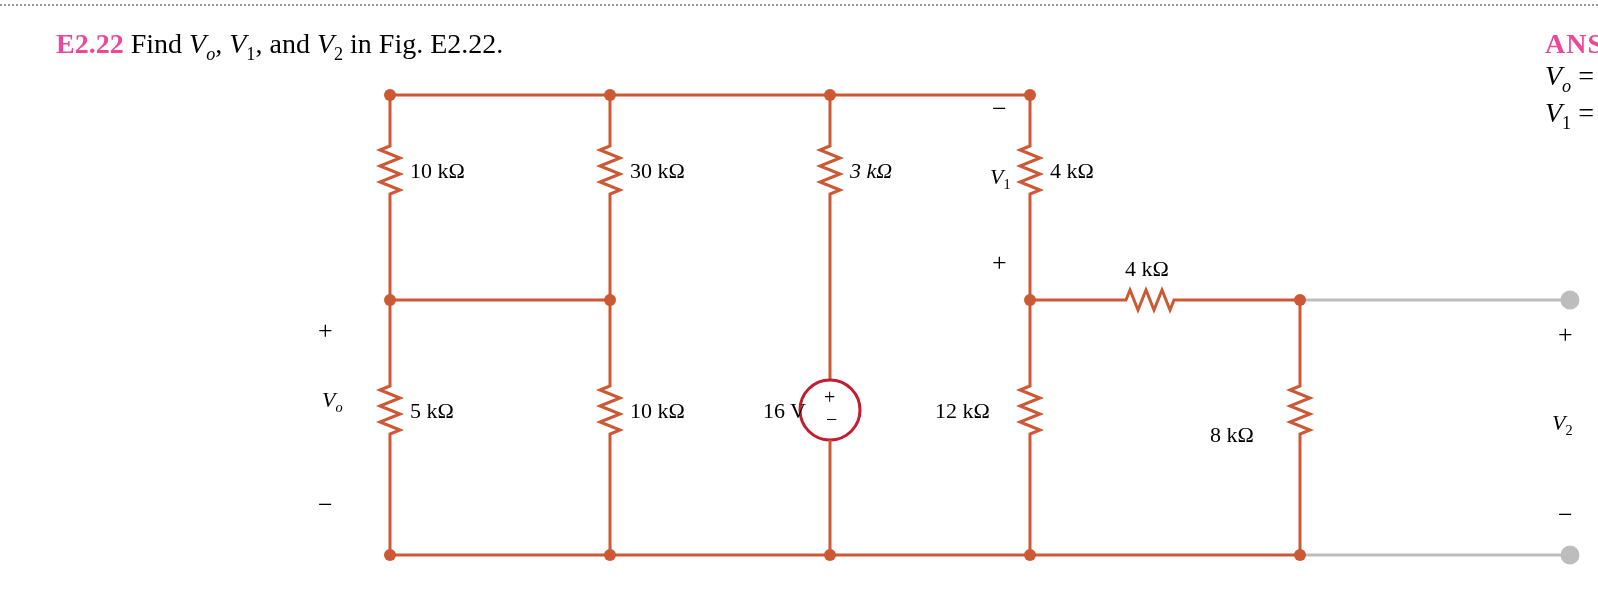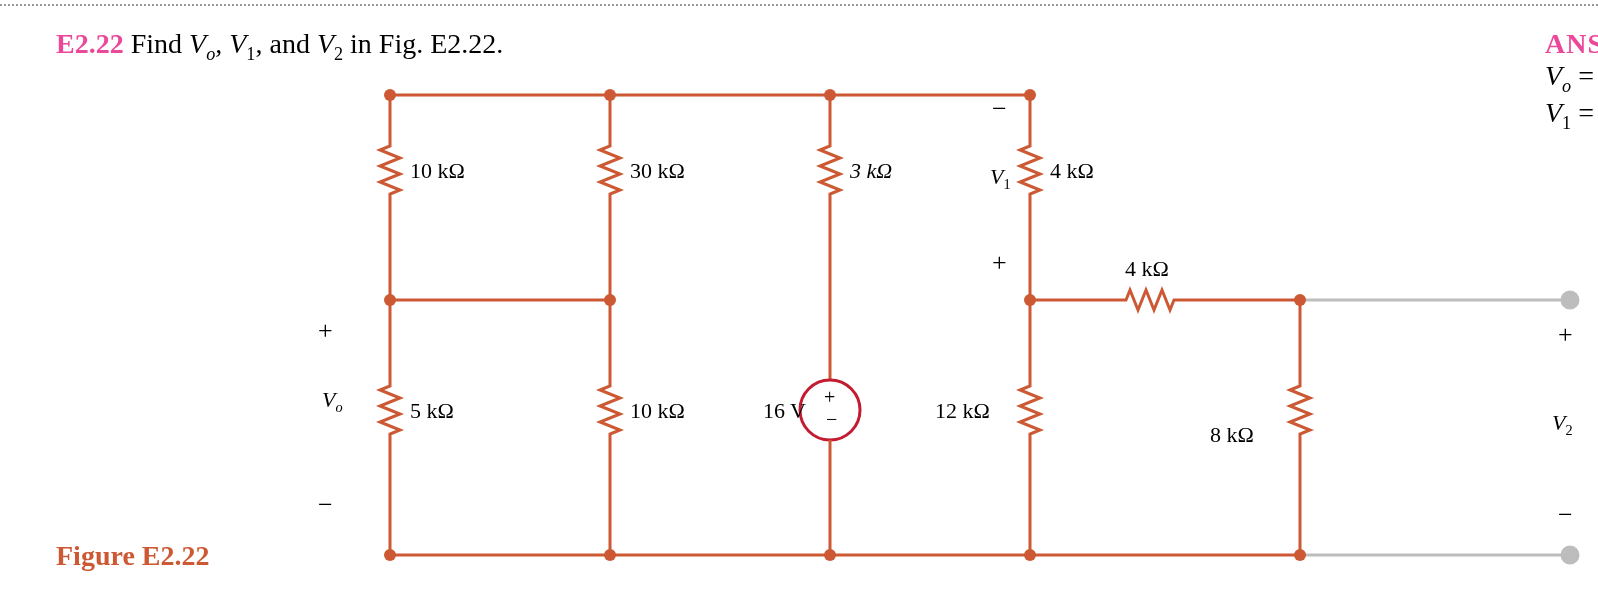--- a/index.html
+++ b/index.html
@@ -28,21 +28,20 @@
   <span class="blue">E2.22</span>
   <span>Find </span><span class="ital">V</span><span class="ital sub">o</span><span>, </span><span class="ital">V</span><span class="sub">1</span><span>, and </span><span class="ital">V</span><span class="sub">2</span><span> in Fig. E2.22.</span>
 </div>
 
 <div class="label serif" style="top:28px;right:-6px;font-size:28px;text-align:left;">
   <div class="blue" style="letter-spacing:1px;">ANS</div>
   <div><span class="ital">V</span><span class="ital sub">o</span><span> =</span></div>
   <div><span class="ital">V</span><span class="sub">1</span><span> =</span></div>
 </div>
 
-<div class="label orange serif" style="top:540px;left:56px;font-size:28px;">Figure E2.22</div>
 
 <svg width="1598" height="602">
 
   <defs>
     <g id="resV">
       <path class="wire" d="M0,0 l0,6 l-10,4 l20,8 l-20,8 l20,8 l-20,8 l20,8 l-10,4 l0,6"></path>
     </g>
     <g id="resH">
       <path class="wire" d="M0,0 l6,0 l4,-10 l8,20 l8,-20 l8,20 l8,-20 l8,20 l4,-10 l6,0"></path>
     </g>

